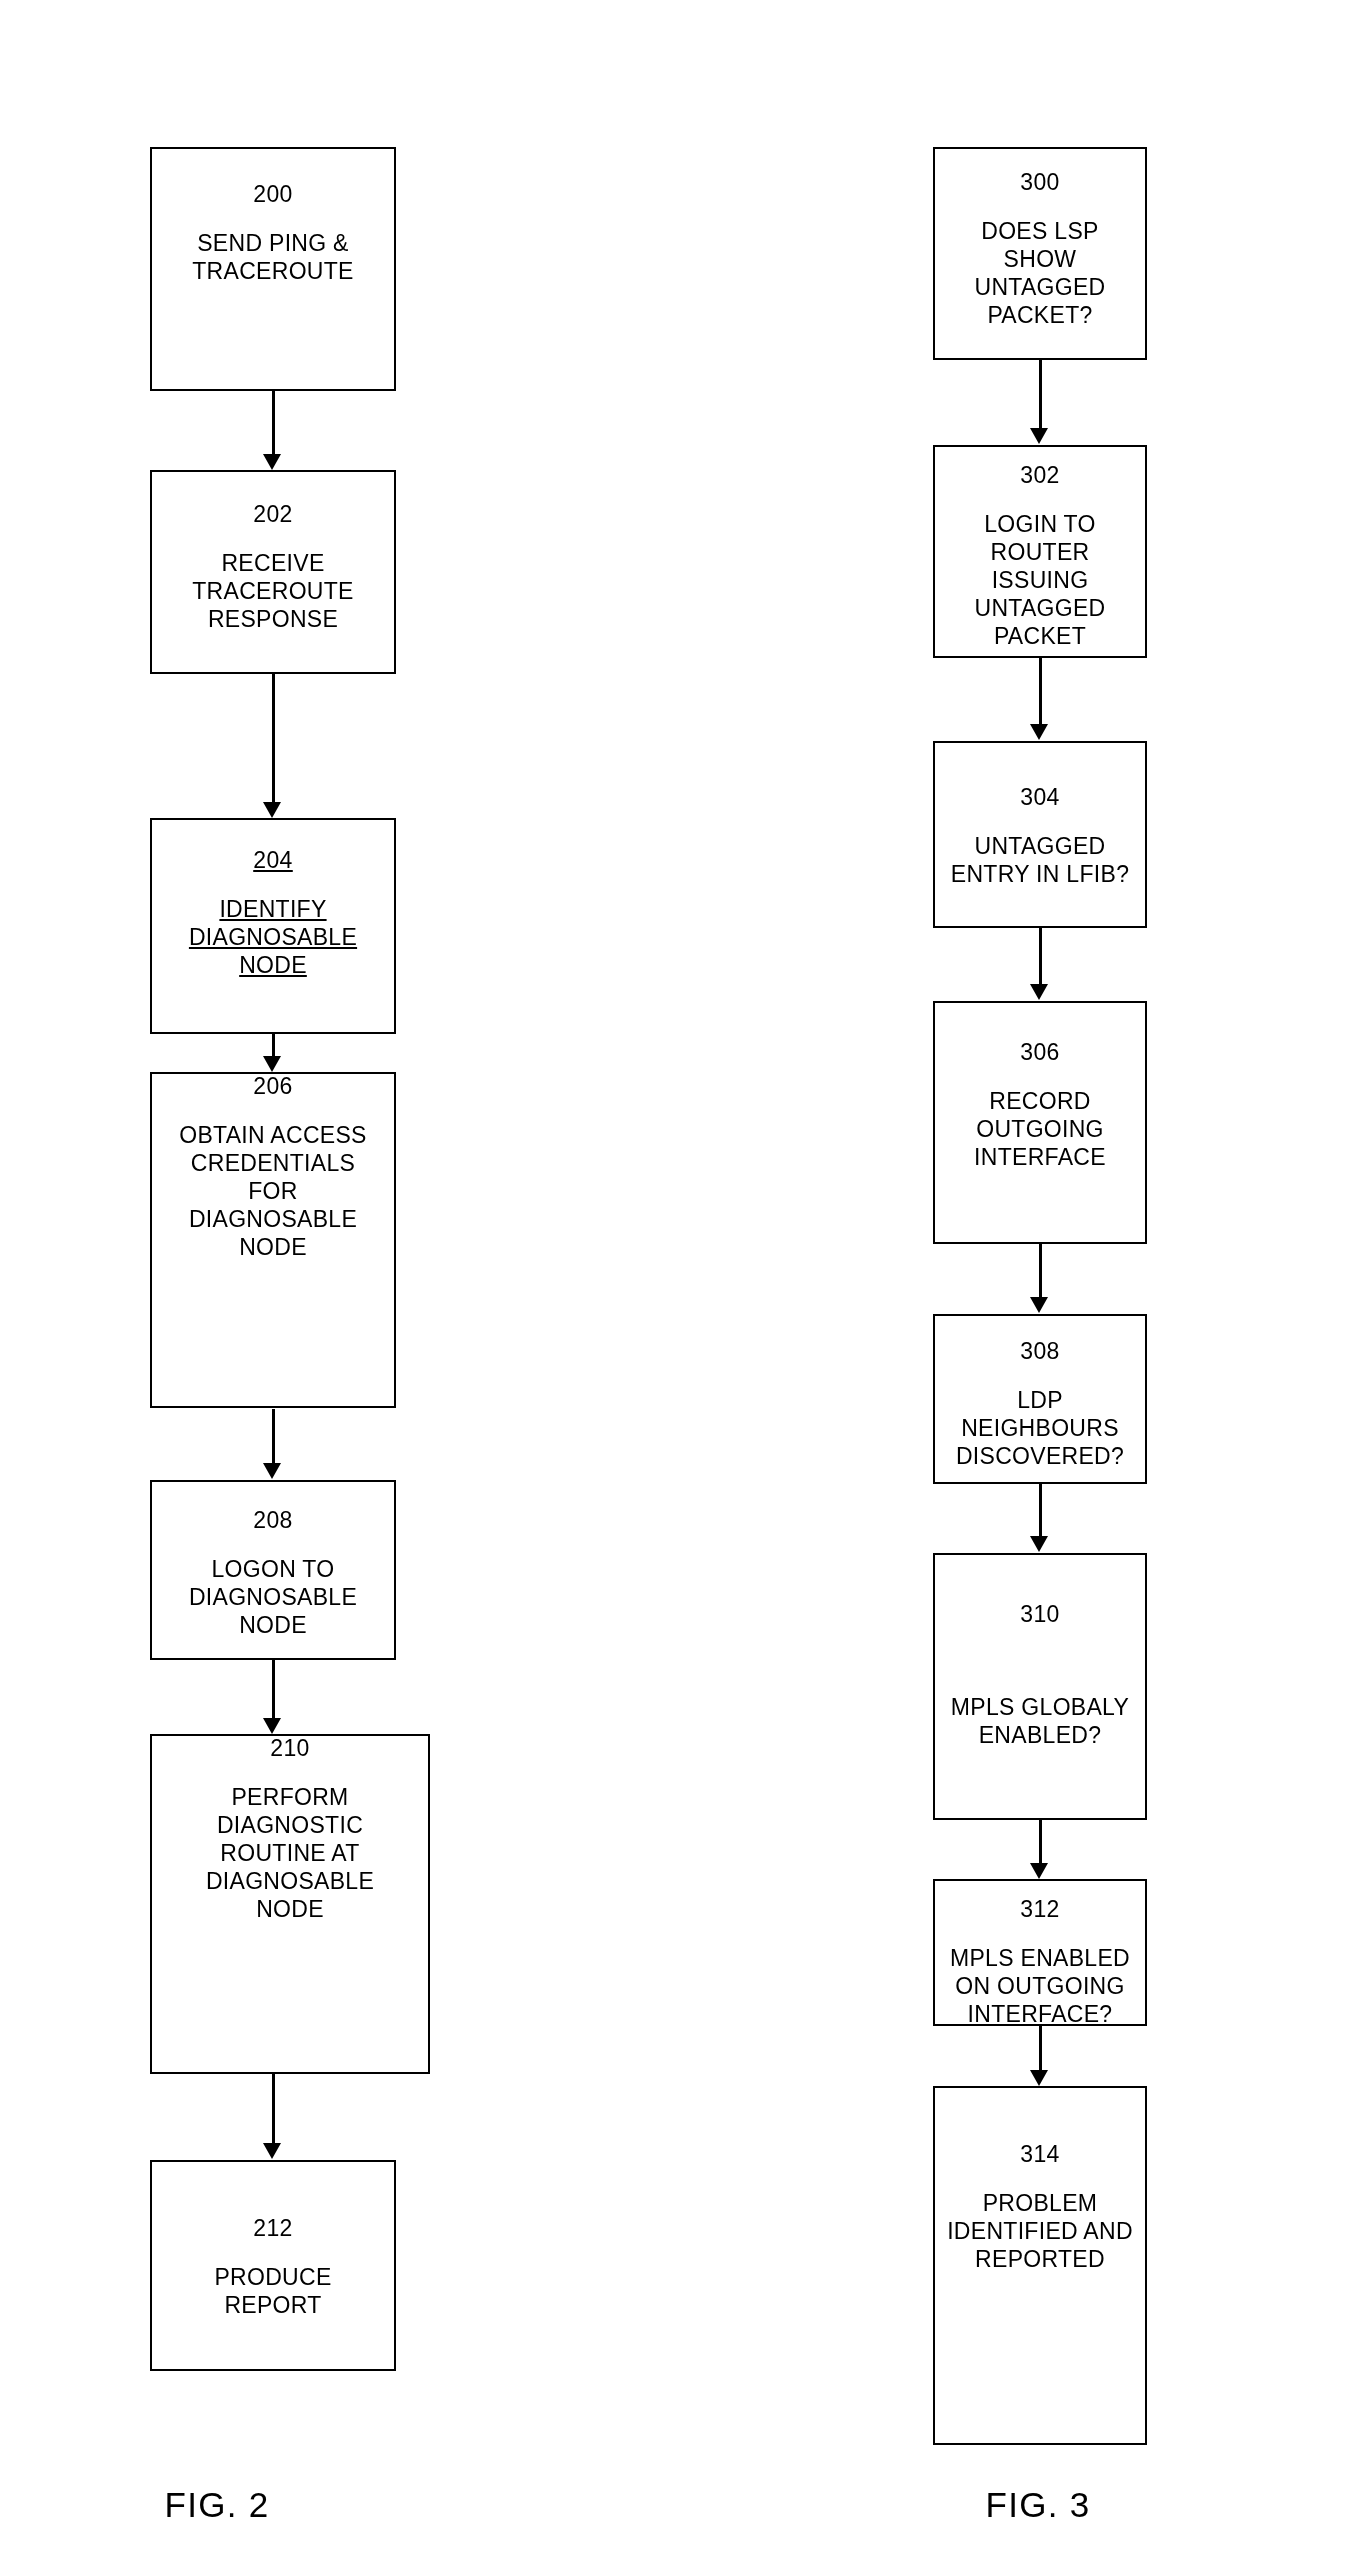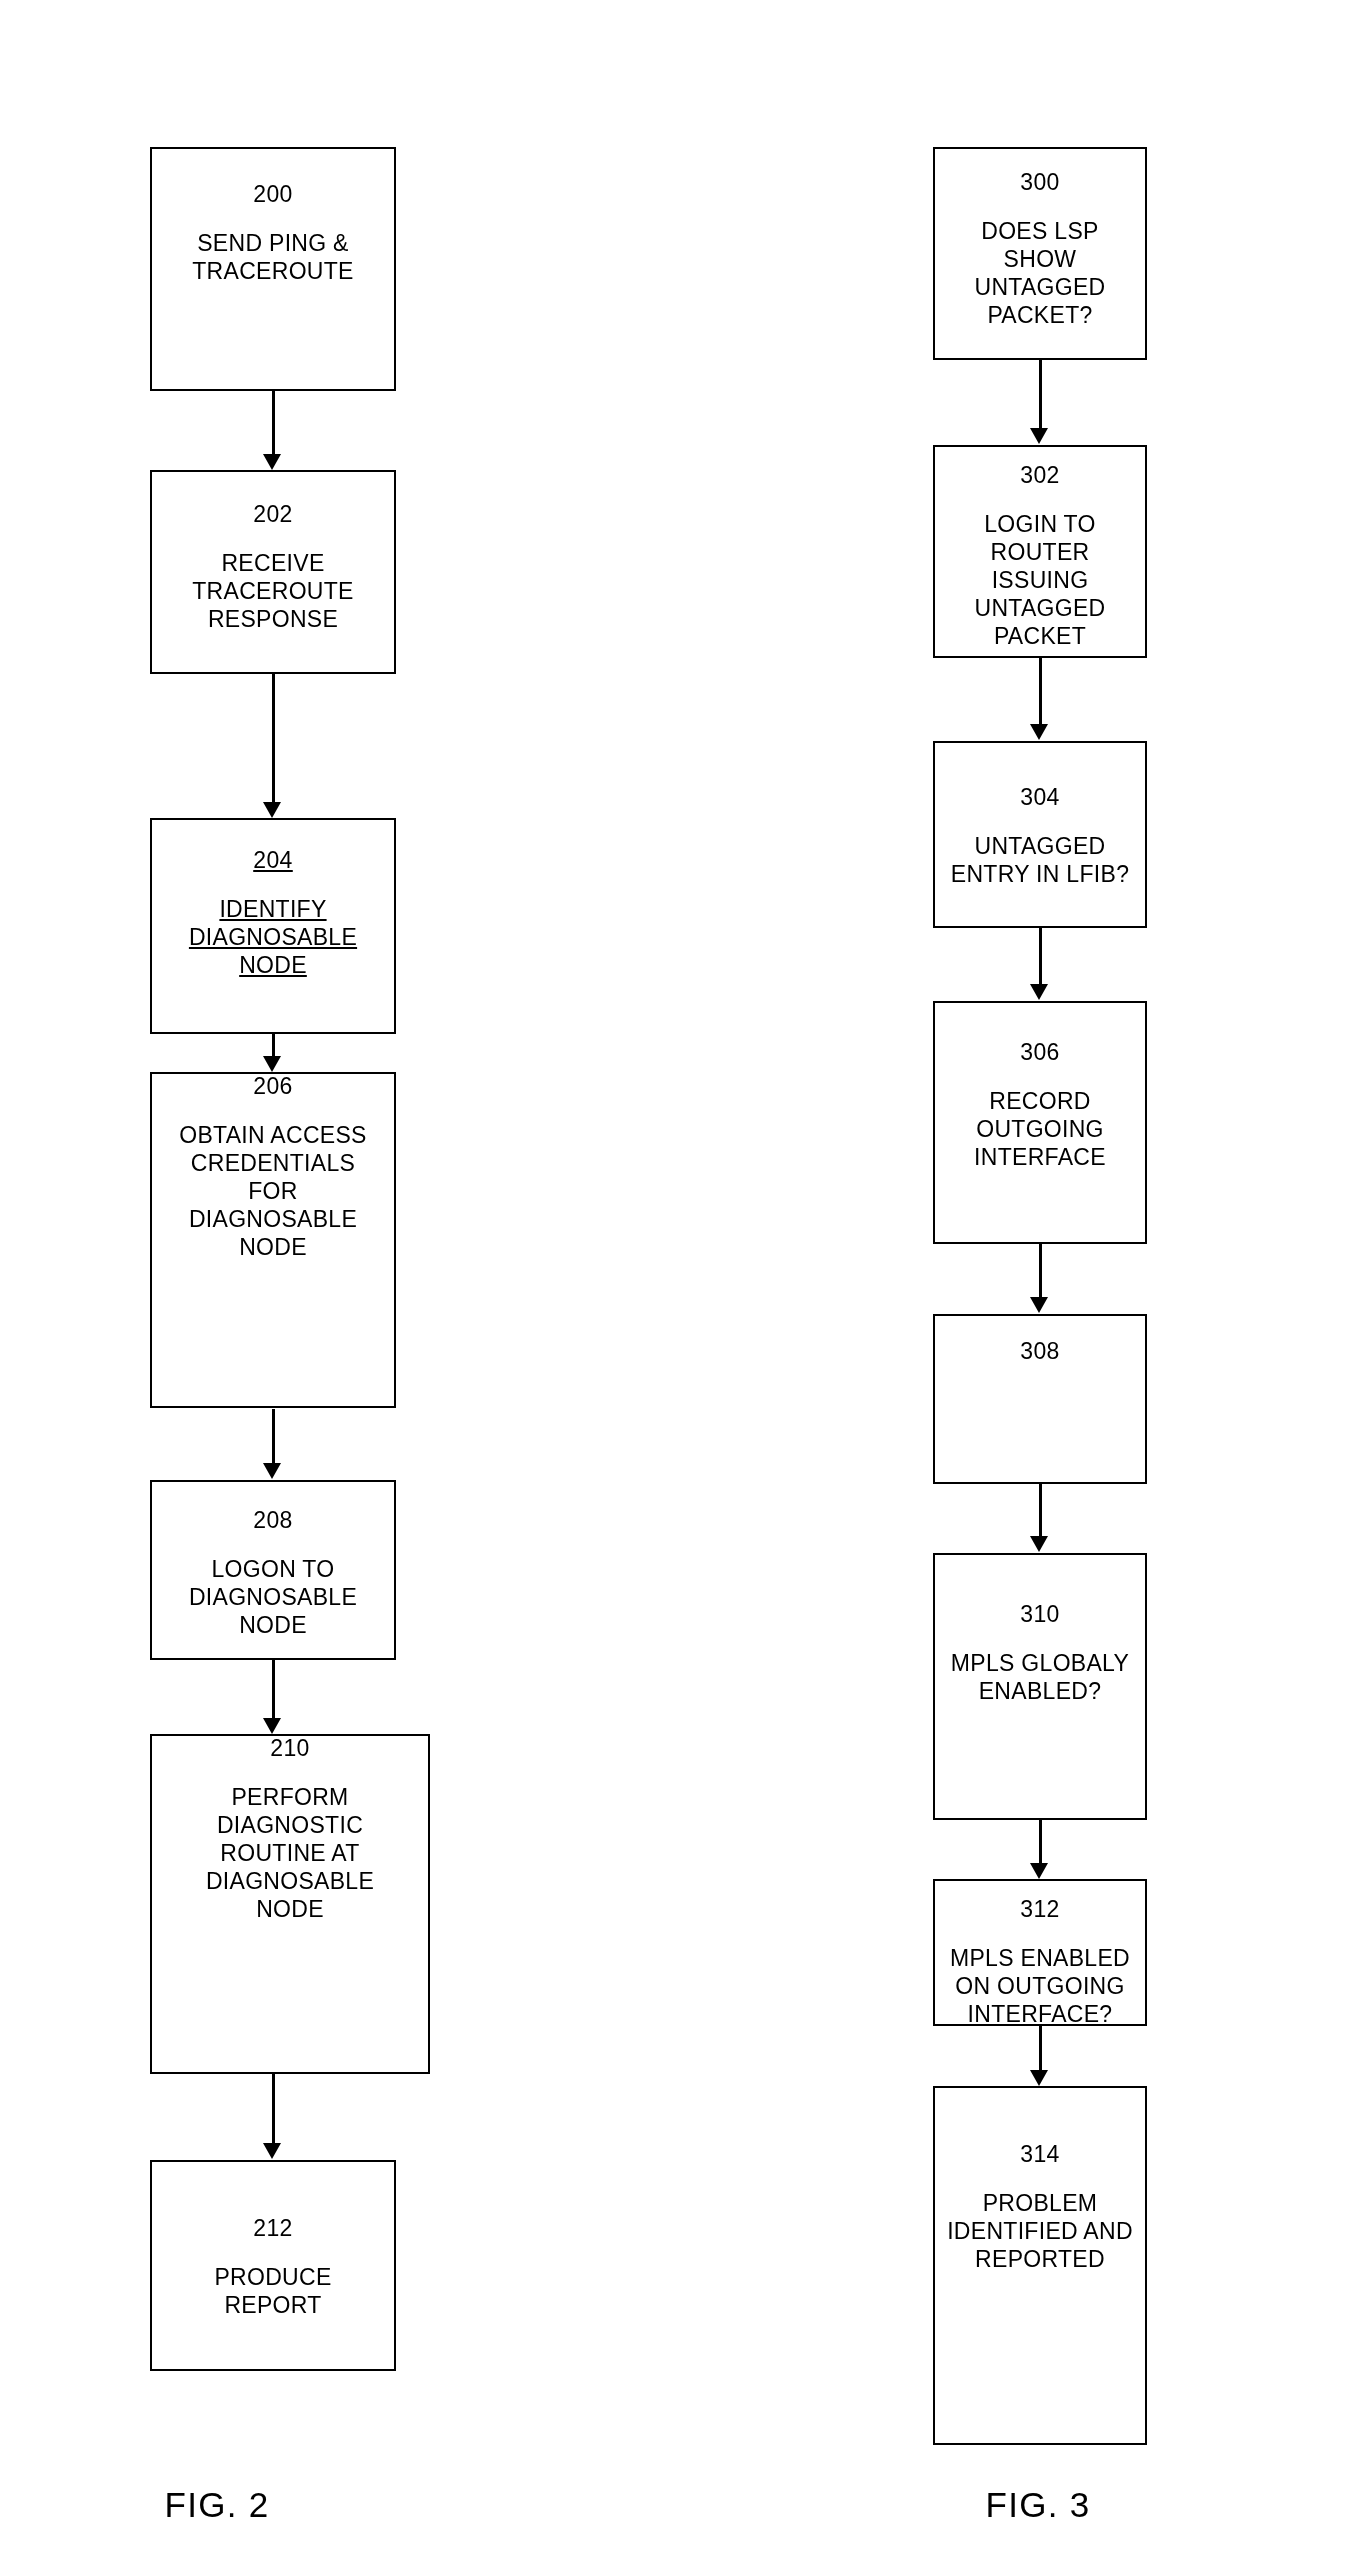--- a/index.html
+++ b/index.html
@@ -211,22 +211,25 @@
 ENTRY IN LFIB?</div>
       </div>
       <div class="node-box" style="left: 933px; width: 214px; top: 957px; height: 243px; padding-top: 37px;">
         <div class="node-ref">306</div>
         <div class="node-label" style="margin-top: 23px;">RECORD
 OUTGOING
 INTERFACE</div>
       </div>
       <div class="node-box" style="left: 933px; width: 214px; top: 1270px; height: 170px; padding-top: 23px;">
         <div class="node-ref">308</div>
-      </div>
-      <div class="node-box" style="left: 933px; width: 214px; top: 1509px; height: 267px; padding-top: 47px;">
+        <div class="node-label" style="margin-top: 23px;">LDP
+NEIGHBOURS
+DISCOVERED?</div>
+      </div>
+      <div class="node-box" style="left: 933px; width: 214px; top: 1509px; height: 267px; padding-top: 47px; gap: 44px;">
         <div class="node-ref">310</div>
         <div class="node-label" style="margin-top: 23px;">MPLS GLOBALY
 ENABLED?</div>
       </div>
       <div class="node-box" style="left: 933px; width: 214px; top: 1835px; height: 147px; padding-top: 15.7px;">
         <div class="node-ref">312</div>
         <div class="node-label" style="margin-top: 23px;">MPLS ENABLED
 ON OUTGOING
 INTERFACE?</div>
       </div>

